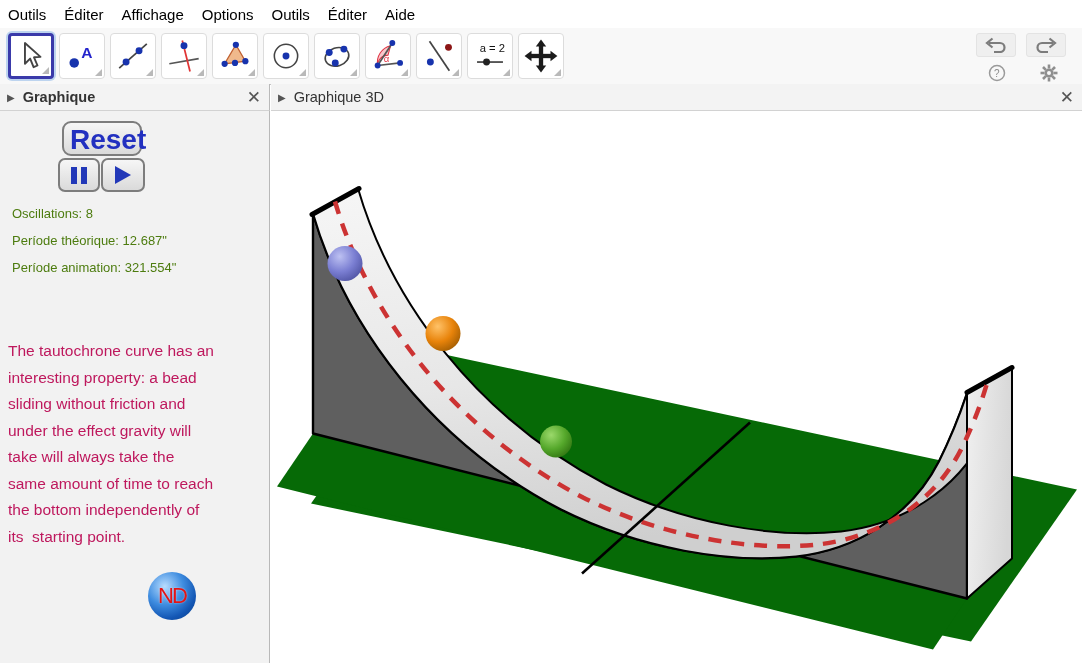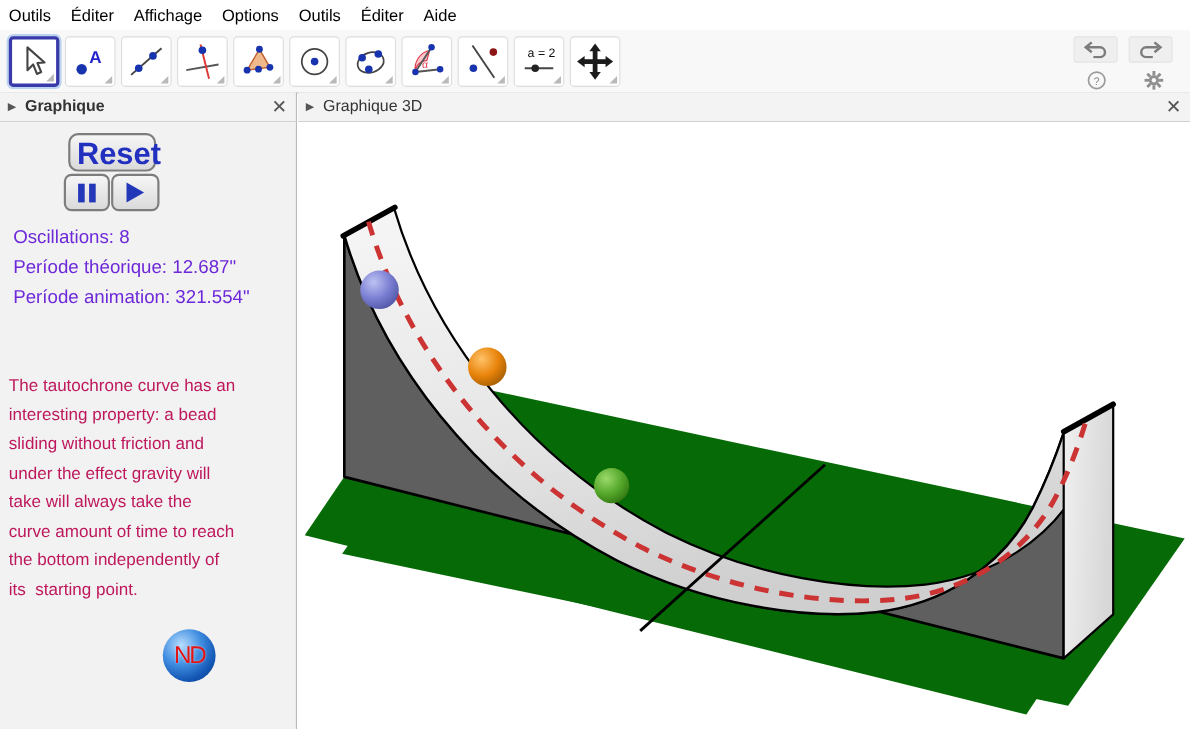--- a/index.html
+++ b/index.html
@@ -39,21 +39,21 @@
   #resetbtn{position:absolute;left:62px;top:10px;width:80px;height:35px;
             background:linear-gradient(#f6f6f6,#dadada);border:2px solid #7d7d7d;border-radius:9px;
             color:#2230c0;font-weight:bold;font-size:28px;font-family:"Liberation Sans",sans-serif;}
   .avbtn{position:absolute;top:47px;height:34px;background:linear-gradient(#f6f6f6,#dadada);
          border:2px solid #7d7d7d;border-radius:7px;}
   #pausebtn{left:58px;width:42px;}
   #playbtn{left:101px;width:44px;}
   .pbar{display:inline-block;width:6px;height:17px;background:#2238b8;margin:0 2px;vertical-align:middle;}
   .ptri{display:inline-block;width:0;height:0;border-left:16px solid #2238b8;
         border-top:9px solid transparent;border-bottom:9px solid transparent;vertical-align:middle;}
-  .statline{position:absolute;left:12px;font-size:17px;color:#6d28d9;white-space:pre;}
+  .statline{position:absolute;left:12px;font-size:13px;color:#4d7c0f;white-space:pre;}
   .descline{position:absolute;left:8px;font-size:15.5px;color:#be185d;white-space:pre;}
   #logo{position:absolute;left:148px;top:461px;width:48px;height:48px;border-radius:50%;
         background:radial-gradient(circle at 35% 30%,#b8ddff 0%,#3f8de0 40%,#1356b4 70%,#083a80 100%);
         display:flex;align-items:center;justify-content:center;}
   #logo span{color:#e31414;font-weight:normal;font-size:22px;letter-spacing:-2px;
              text-shadow:0 0 2px rgba(255,255,255,.55);}
   
   #rpanel{position:absolute;left:271px;top:111px;width:811px;height:552px;background:#fff;}
   #rpanel svg{display:block;}
 </style>
@@ -242,21 +242,21 @@
 
     <div class="statline" style="top:95px">Oscillations: 8</div>
     <div class="statline" style="top:122px">Període théorique: 12.687"</div>
     <div class="statline" style="top:149px">Període animation: 321.554"</div>
 
     <div class="descline" style="top:231px">The tautochrone curve has an</div>
     <div class="descline" style="top:258px">interesting property: a bead</div>
     <div class="descline" style="top:284px">sliding without friction and</div>
     <div class="descline" style="top:311px">under the effect gravity will</div>
     <div class="descline" style="top:337px">take will always take the</div>
-    <div class="descline" style="top:364px">curve amount of time to reach</div>
+    <div class="descline" style="top:364px">same amount of time to reach</div>
     <div class="descline" style="top:390px">the bottom independently of</div>
     <div class="descline" style="top:417px">its  starting point.</div>
 
     <div id="logo">
       <span>ND</span>
     </div>
   </div>
 
   <div id="rpanel">
     <svg width="811" height="552" viewBox="0 0 811 551">

